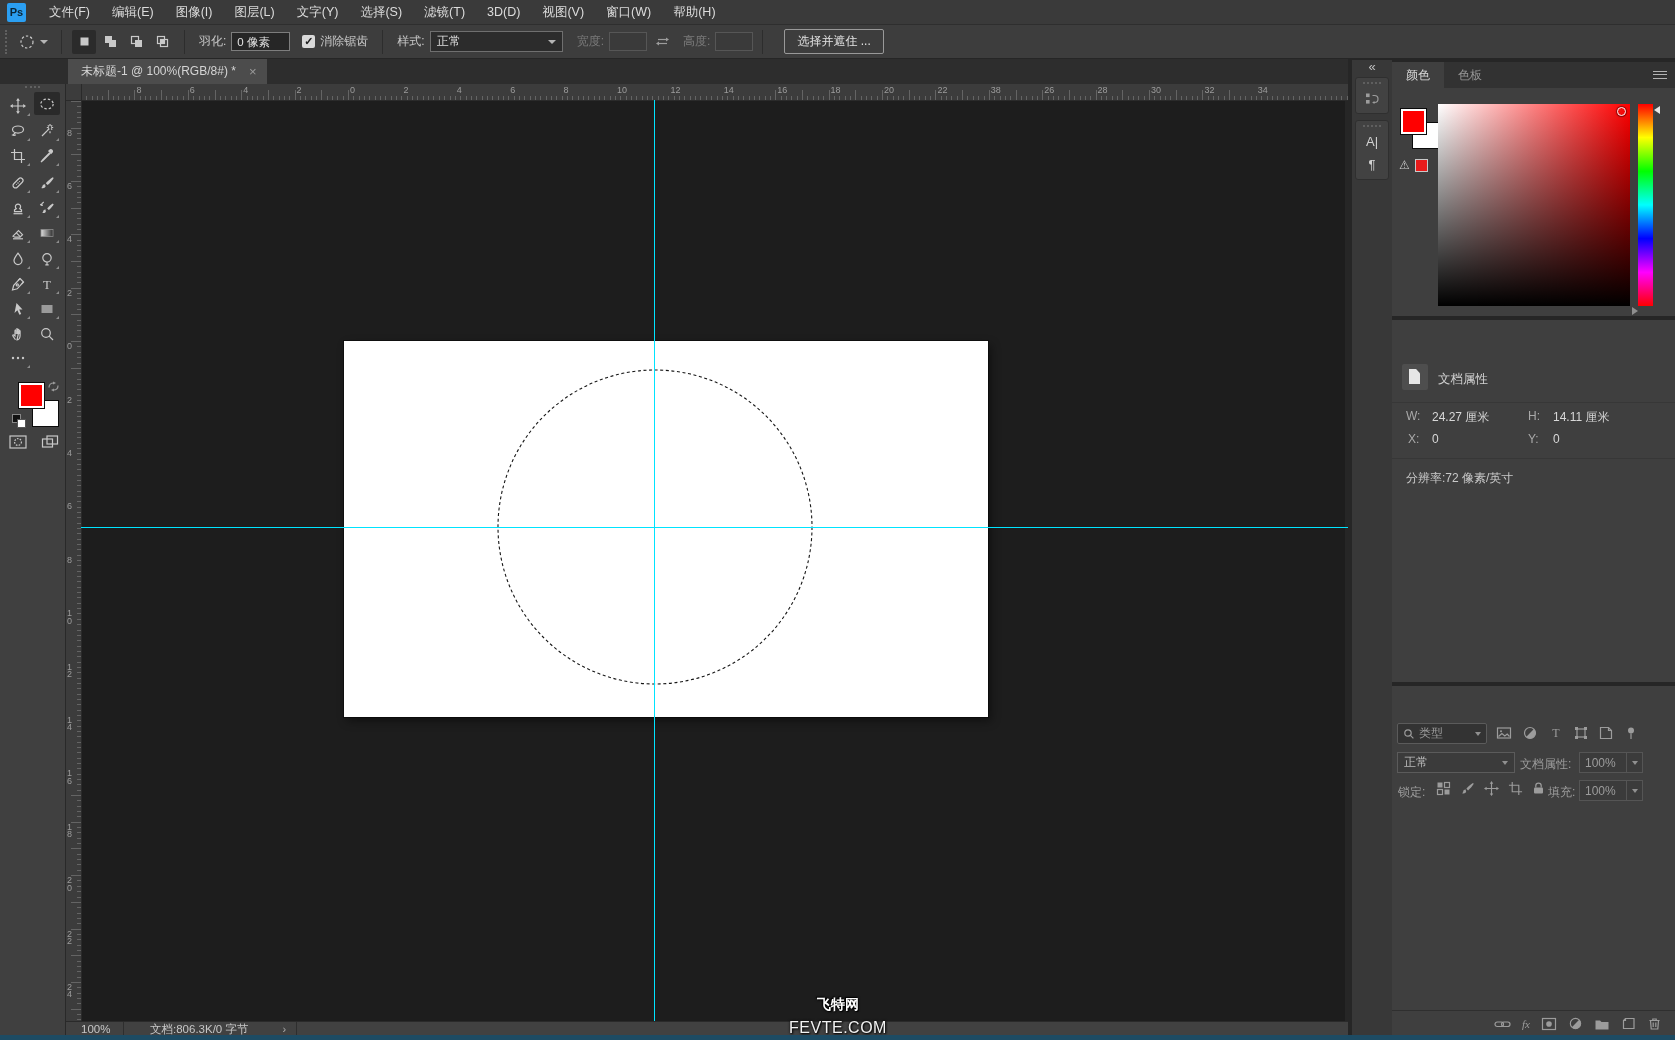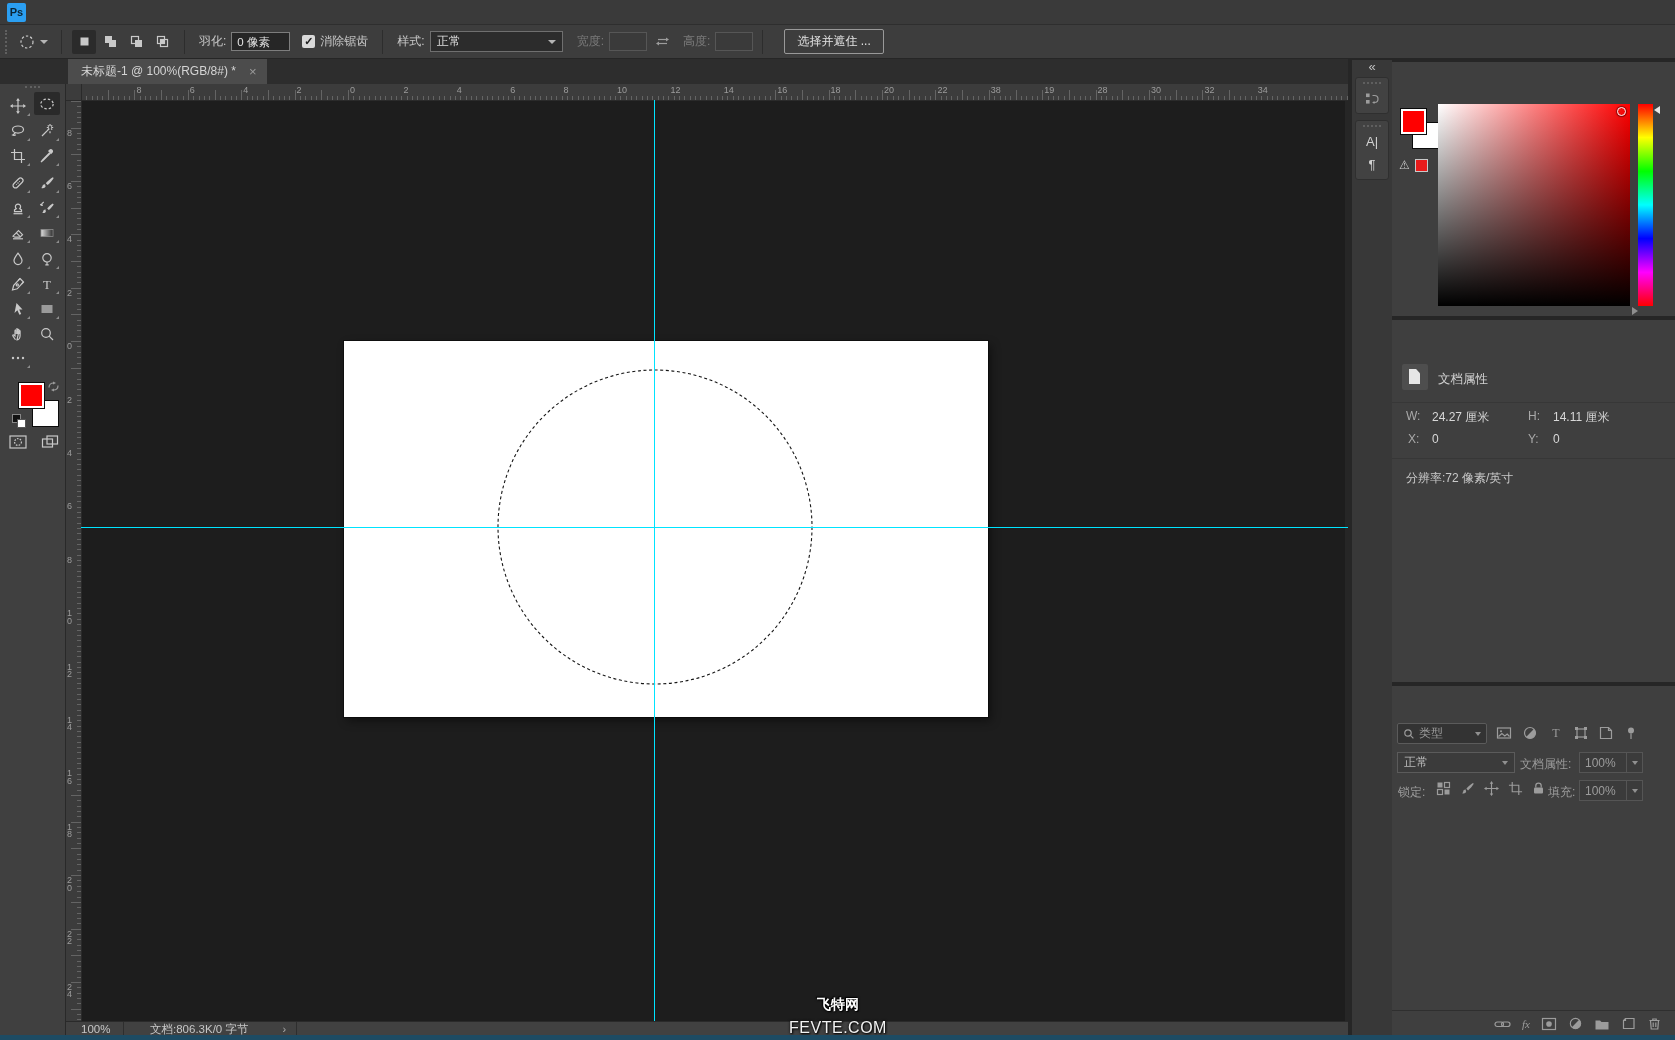--- a/index.html
+++ b/index.html
@@ -146,20 +146,33 @@
   .lfooter{position:absolute;left:0;right:0;bottom:0;height:25px;border-top:1px solid #2f2f2f;display:flex;
            align-items:center;justify-content:flex-end;gap:11px;padding-right:13px}
   .fxtxt{font-size:11px;font-style:italic;color:#9c9c9c;font-family:"Liberation Serif",serif}
   .bottomstrip{position:absolute;left:0;right:0;bottom:0;height:5px;background:#1d4b63;z-index:60}
 </style>
 </head>
 <body>
 
 <div class="menubar">
   <div class="ps-logo">Ps</div>
+  <div id="menu-items">
+      <div class="menu-item">文件(F)</div>
+      <div class="menu-item">编辑(E)</div>
+      <div class="menu-item">图像(I)</div>
+      <div class="menu-item">图层(L)</div>
+      <div class="menu-item">文字(Y)</div>
+      <div class="menu-item">选择(S)</div>
+      <div class="menu-item">滤镜(T)</div>
+      <div class="menu-item">3D(D)</div>
+      <div class="menu-item">视图(V)</div>
+      <div class="menu-item">窗口(W)</div>
+      <div class="menu-item">帮助(H)</div>
+    </div>
 </div>
 
 <div class="optionsbar">
   <div class="ogrip"></div>
   <div class="tool-preset">
     <svg class="ticon" width="16" height="16" viewBox="0 0 16 16">
         <ellipse cx="8" cy="8" rx="6" ry="6" stroke-dasharray="2.4 2"></ellipse>
       </svg>
     <i class="chev"></i>
   </div>
@@ -646,21 +659,21 @@
       <span class="rlabel" style="left: 427.2px;">6</span>
       <span class="rlabel" style="left: 480.6px;">8</span>
       <span class="rlabel" style="left: 534px;">10</span>
       <span class="rlabel" style="left: 587.4px;">12</span>
       <span class="rlabel" style="left: 640.8px;">14</span>
       <span class="rlabel" style="left: 694.2px;">16</span>
       <span class="rlabel" style="left: 747.6px;">18</span>
       <span class="rlabel" style="left: 801px;">20</span>
       <span class="rlabel" style="left: 854.4px;">22</span>
       <span class="rlabel" style="left: 907.8px;">38</span>
-      <span class="rlabel" style="left: 961.2px;">19</span>
+      <span class="rlabel" style="left: 961.2px;">26</span>
       <span class="rlabel" style="left: 1014.6px;">28</span>
       <span class="rlabel" style="left: 1068px;">30</span>
       <span class="rlabel" style="left: 1121.4px;">32</span>
       <span class="rlabel" style="left: 1174.8px;">34</span>
     </div>
   <div class="ruler-v" id="rulerV">
       <i class="tick major" style="top: 0.8px;"></i>
       <i class="tick" style="top: 6.1px;"></i>
       <i class="tick" style="top: 11.5px;"></i>
       <i class="tick" style="top: 16.8px;"></i>
@@ -894,20 +907,27 @@
         </svg>
     </div>
   </div>
   <div class="dgroup">
     <div class="dicon">A|</div>
     <div class="dicon">¶</div>
   </div>
 </div>
 
 <div class="panel pcolor">
+  <div class="ptabbar">
+    <div style="display:flex">
+        <div class="ptab active">颜色</div>
+        <div class="ptab">色板</div>
+      </div>
+    <div class="pmenu"></div>
+  </div>
   <div class="fgsw" style="background: rgb(255, 0, 0);"></div>
   <div class="bgsw" style="background: rgb(255, 255, 255);"></div>
   <div class="warn">⚠</div>
   <div class="chip" style="background: rgb(232, 27, 27);"></div>
   <div class="gradbox">
     <div class="gmarker"></div>
   </div>
   <div class="huebar"></div>
   <div class="huearrow"></div>
   <div class="cgrip"></div>

